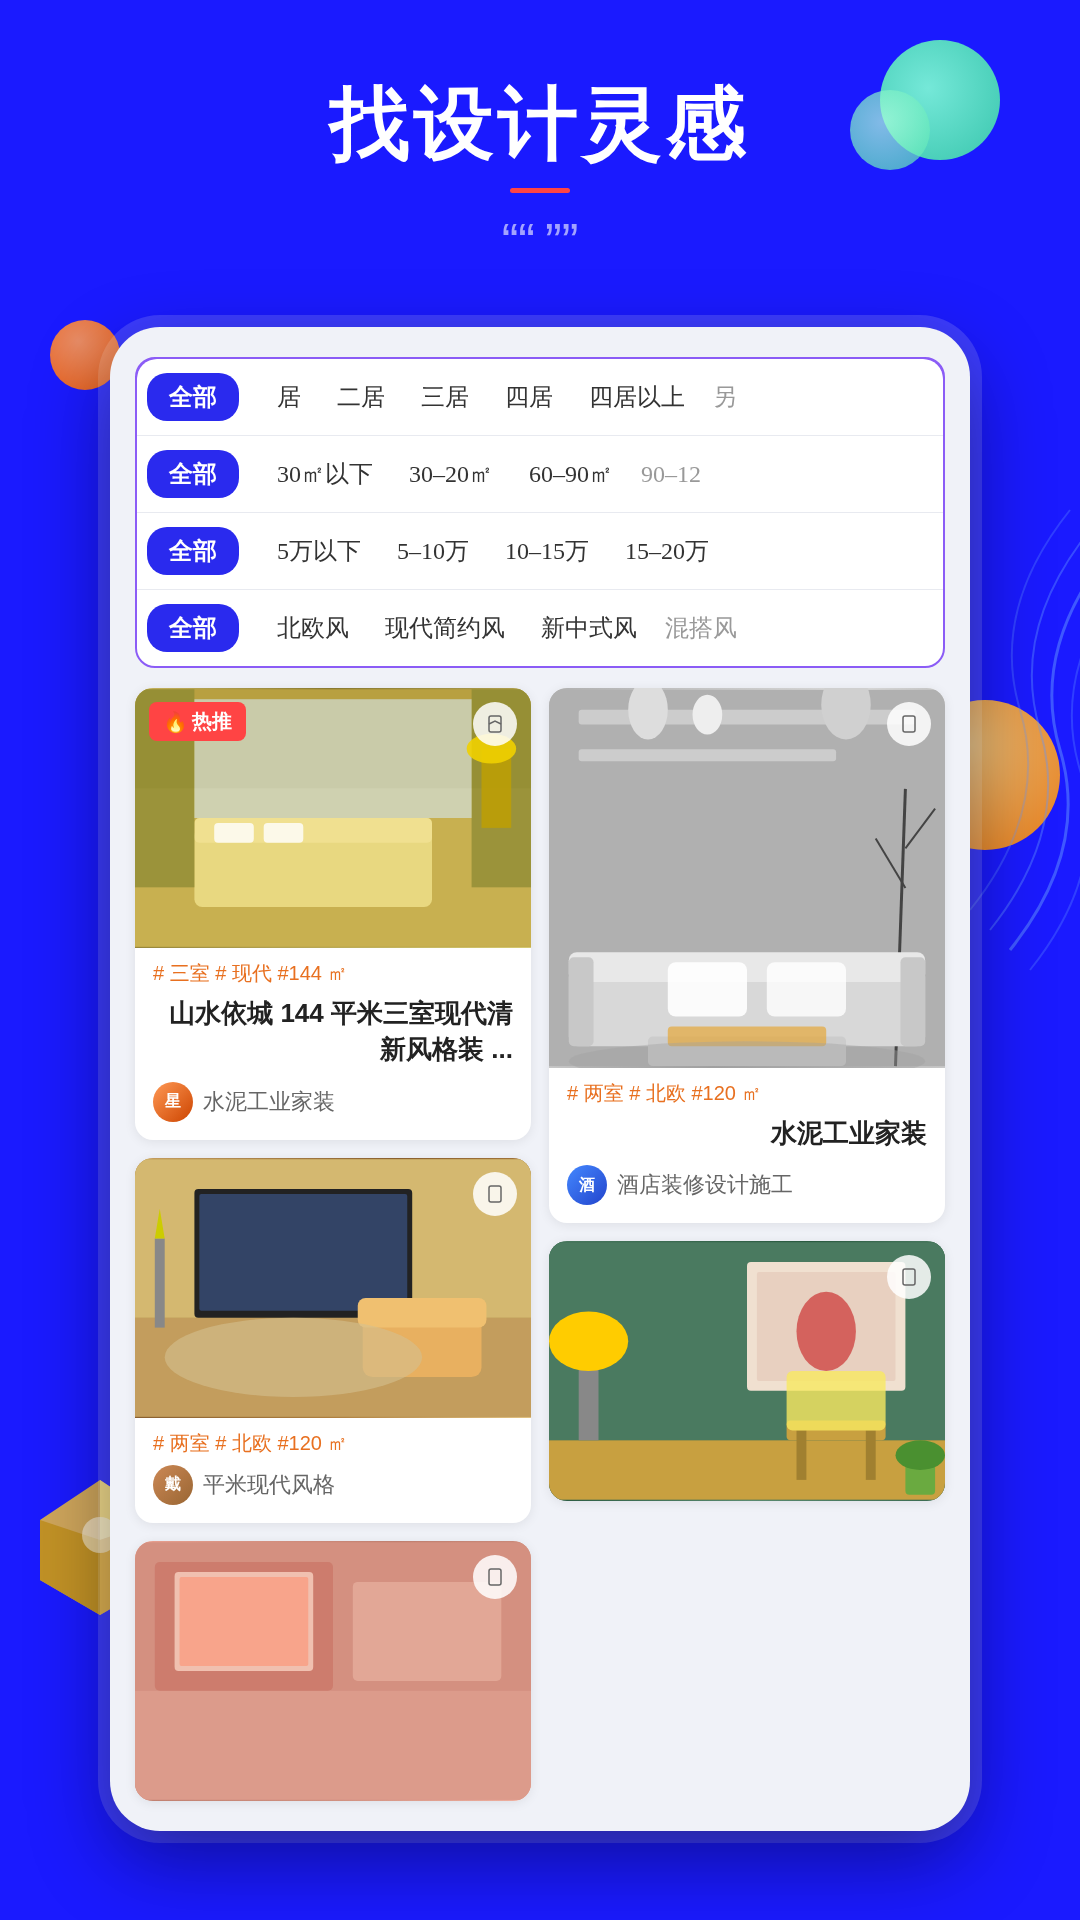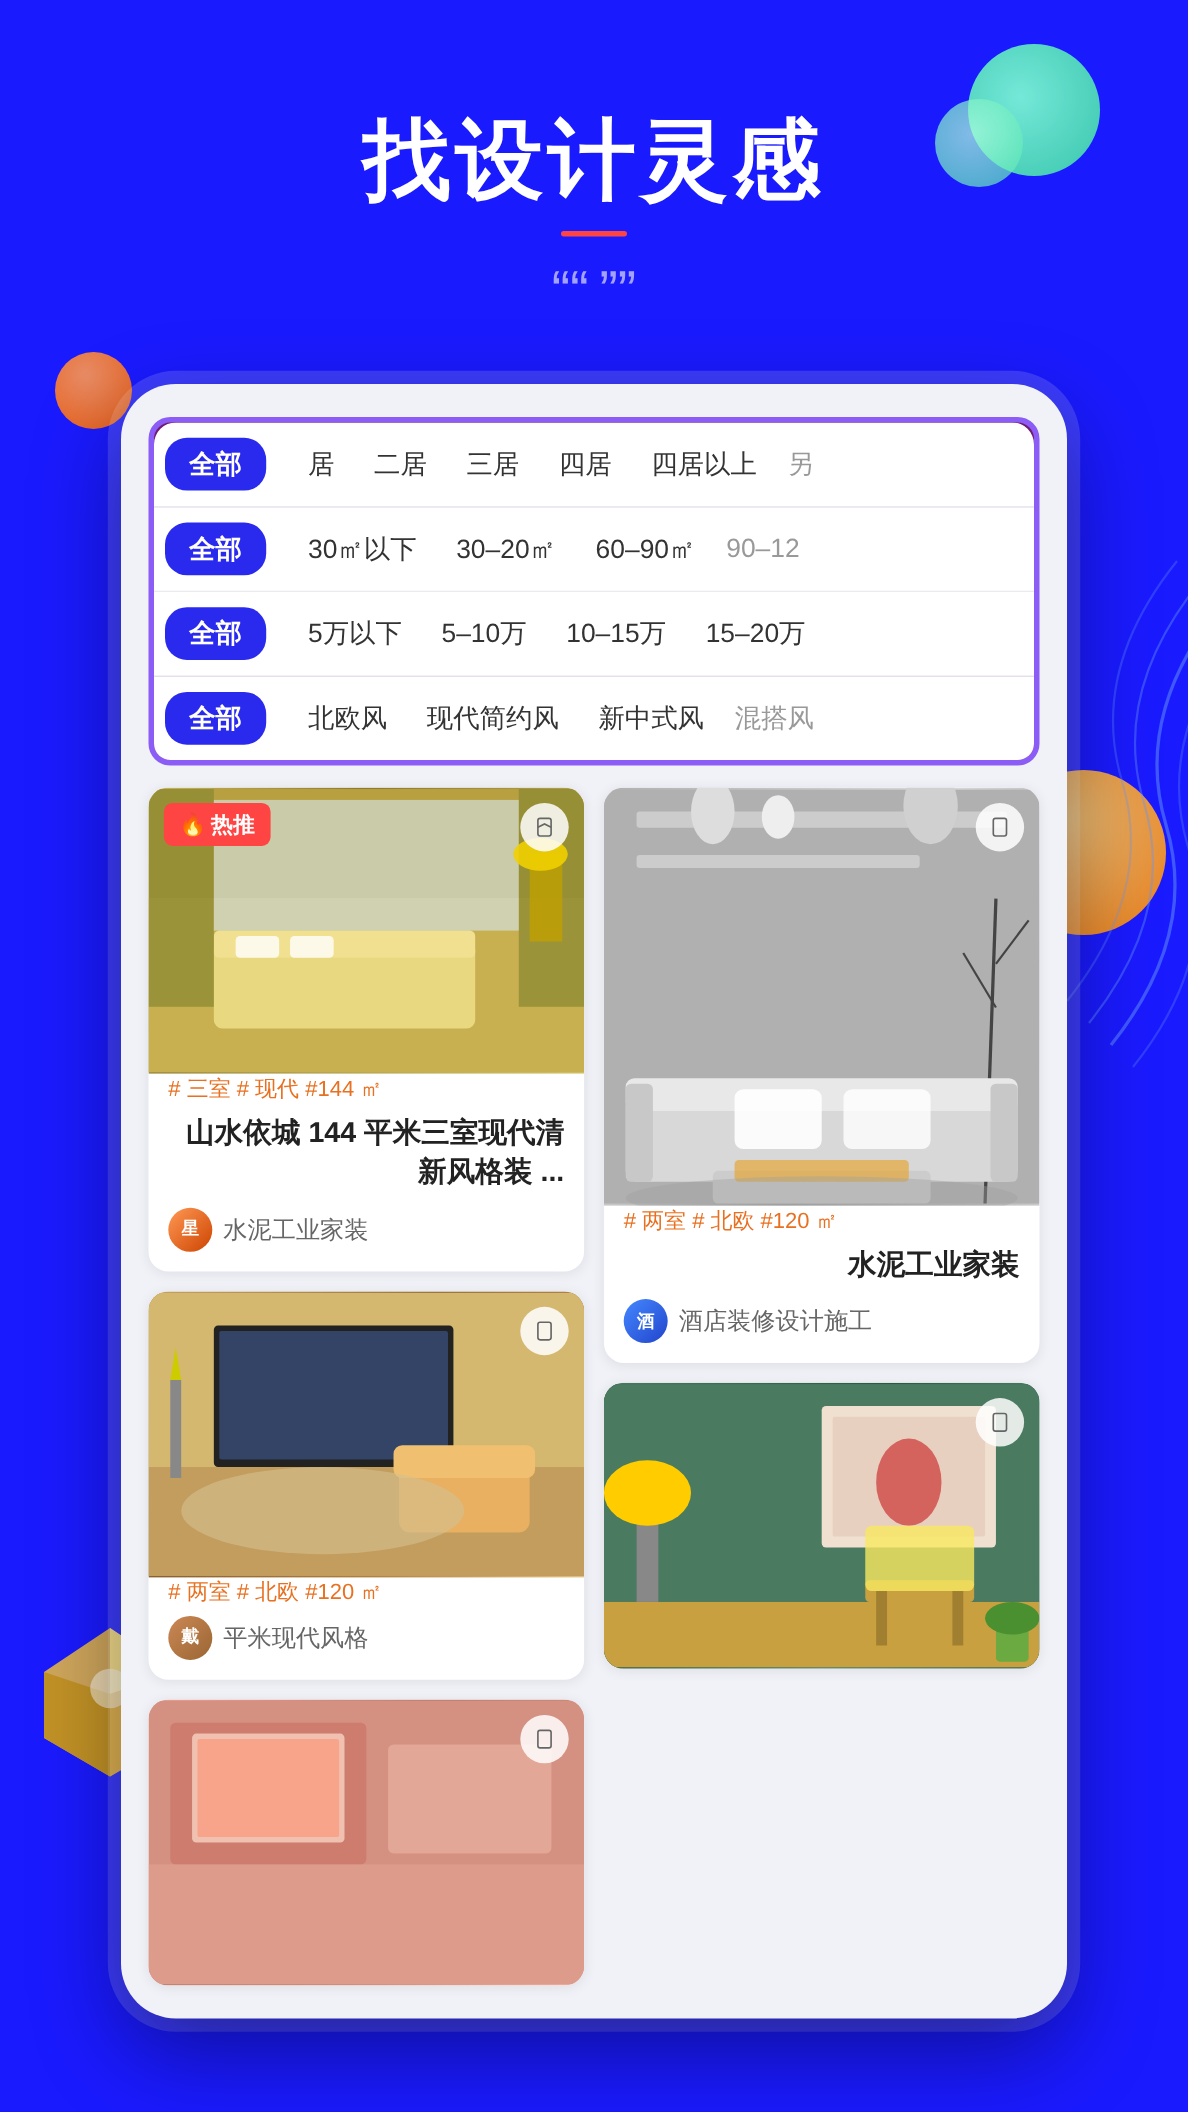--- a/index.html
+++ b/index.html
@@ -70,21 +70,20 @@
       z-index: 1;
       text-align: center;
       padding: 80px 0 40px;
     }
     .header-title {
       font-size: 80px;
       font-weight: 900;
       color: #ffffff;
       letter-spacing: 4px;
       line-height: 1.1;
-      margin-top: 22px;
     }
     .header-divider {
       width: 60px;
       height: 5px;
       background: #ff4444;
       margin: 20px auto 24px;
       border-radius: 3px;
     }
     .header-subtitle {
       font-size: 34px;
@@ -149,23 +148,24 @@
       white-space: nowrap;
     }
     .filter-item-more {
       font-size: 24px;
       color: #999;
       padding: 8px 10px;
     }
     .filter-rows-container {
       border-radius: 20px;
       overflow: hidden;
-      border: 5px solid #8b5cf6;
-      background: #701a75;
+      border: 2px solid #8b5cf6;
+      background: #8b5cf6;
       margin-bottom: 20px;
+      font-family: Liberation Serif, serif;
     }
 
     .card {
       background: white;
       border-radius: 18px;
       overflow: hidden;
       box-shadow: 0 2px 12px rgba(0,0,0,0.08);
     }
     .card-img-wrap {
       position: relative;
@@ -227,21 +227,21 @@
       background: rgba(255,255,255,0.85);
       border-radius: 50%;
       display: flex;
       align-items: center;
       justify-content: center;
       font-size: 22px;
       color: #666;
     }
 
     .card-body {
-      padding: 0 18px 18px;
+      padding: 12px 18px 18px;
       border-radius: 24px;
     }
     .card-tags {
       font-size: 20px;
       color: #e87020;
       margin-bottom: 8px;
       font-weight: 500;
     }
     .card-title {
       font-size: 26px;

